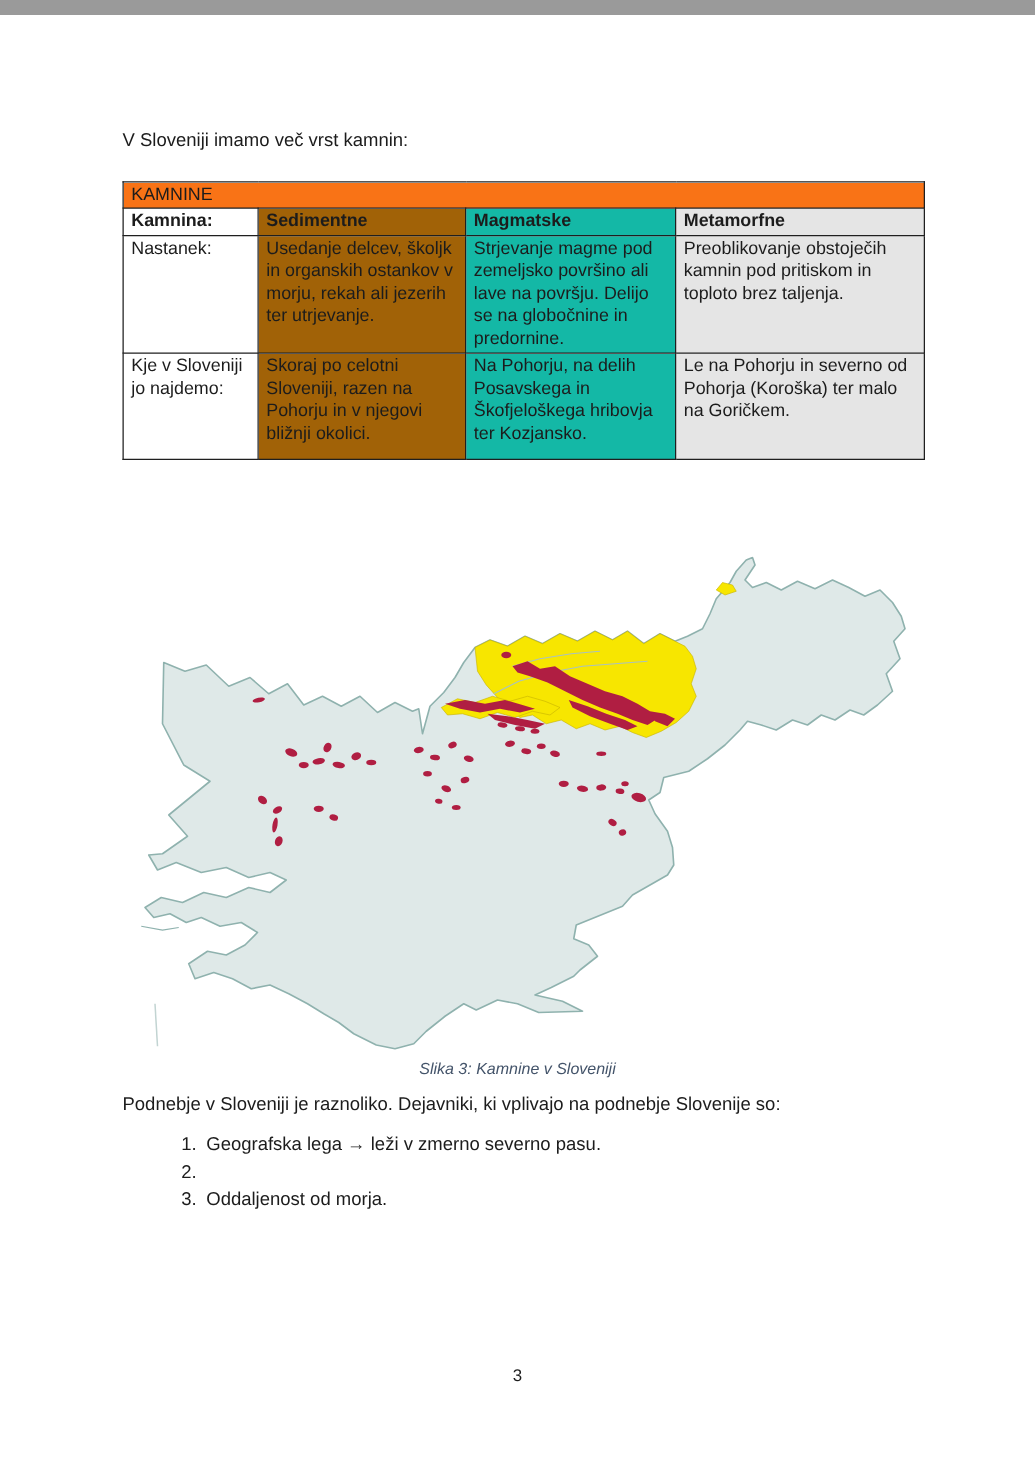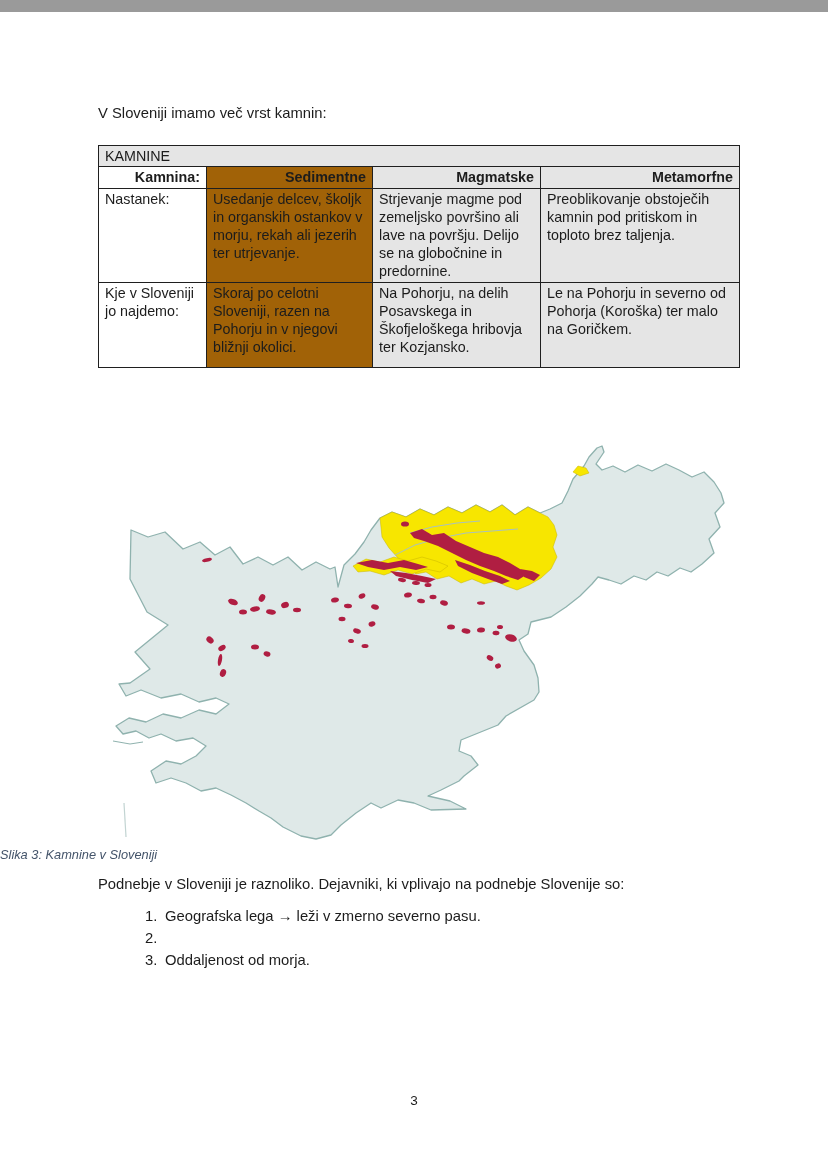--- a/index.html
+++ b/index.html
@@ -13,40 +13,40 @@
   
   table.rocks{
     position:absolute;left:98px;top:133px;width:641px;
     border-collapse:collapse;table-layout:fixed;
     font-size:14.3px;line-height:1.26;
   }
   table.rocks td,table.rocks th{
     border:1px solid #1f1f1f;padding:1px 6px;vertical-align:top;
     text-align:left;font-weight:normal;box-sizing:border-box;overflow:hidden;
   }
-  th.tbl-title{height:21px;text-align:center;font-weight:bold;background:#e5e5e5;}
-  tr.col-head th{font-weight:bold;text-align:right;height:22px;}
+  th.tbl-title{height:21px;text-align:center;font-weight:bold;background:#f97316;}
+  tr.col-head th{font-weight:bold;text-align:left;height:22px;}
   th.lbl-head{text-align:left;background:#ffffff;}
   .c-sed{background:#a16207;}
-  .c-mag{background:#e5e5e5;}
+  .c-mag{background:#14b8a6;}
   .c-met{background:#e5e5e5;}
   tr.r-nastanek{height:94px;}
   tr.r-predstavniki{height:54px;}
   tr.r-kje{height:85px;}
   td.row-label{background:#ffffff;}
   
   .map-wrap{position:absolute;left:110px;top:433px;width:620px;height:396px;}
   .map-wrap svg{display:block;width:620px;height:396px;}
   .legend{position:absolute;left:410px;top:299px;width:205px;}
   .legend-item{display:flex;align-items:center;margin-bottom:11px;height:16px;}
   .legend-swatch{width:35px;height:15px;margin-right:12px;flex:0 0 auto;
     border:1px solid rgba(0,0,0,0.12);box-sizing:border-box;}
   .legend-label{font-size:11.5px;color:#4a4a4a;letter-spacing:0.2px;}
   .caption{
-    position:absolute;left:0;top:835px;width:828px;
+    position:absolute;left:0;top:835px;width:828px;text-align:center;
     font-size:12.8px;font-style:italic;color:#44546a;
   }
   
   .climate-par{position:absolute;left:98px;top:864px;font-size:14.8px;}
   .climate-list{position:absolute;left:145px;top:896px;font-size:14.8px;}
   .climate-item{display:flex;margin-bottom:6px;}
   .climate-num{width:20px;flex:0 0 auto;}
   .page-num{position:absolute;left:0;top:1081px;width:828px;text-align:center;font-size:13.5px;}
 </style>
 </head>

